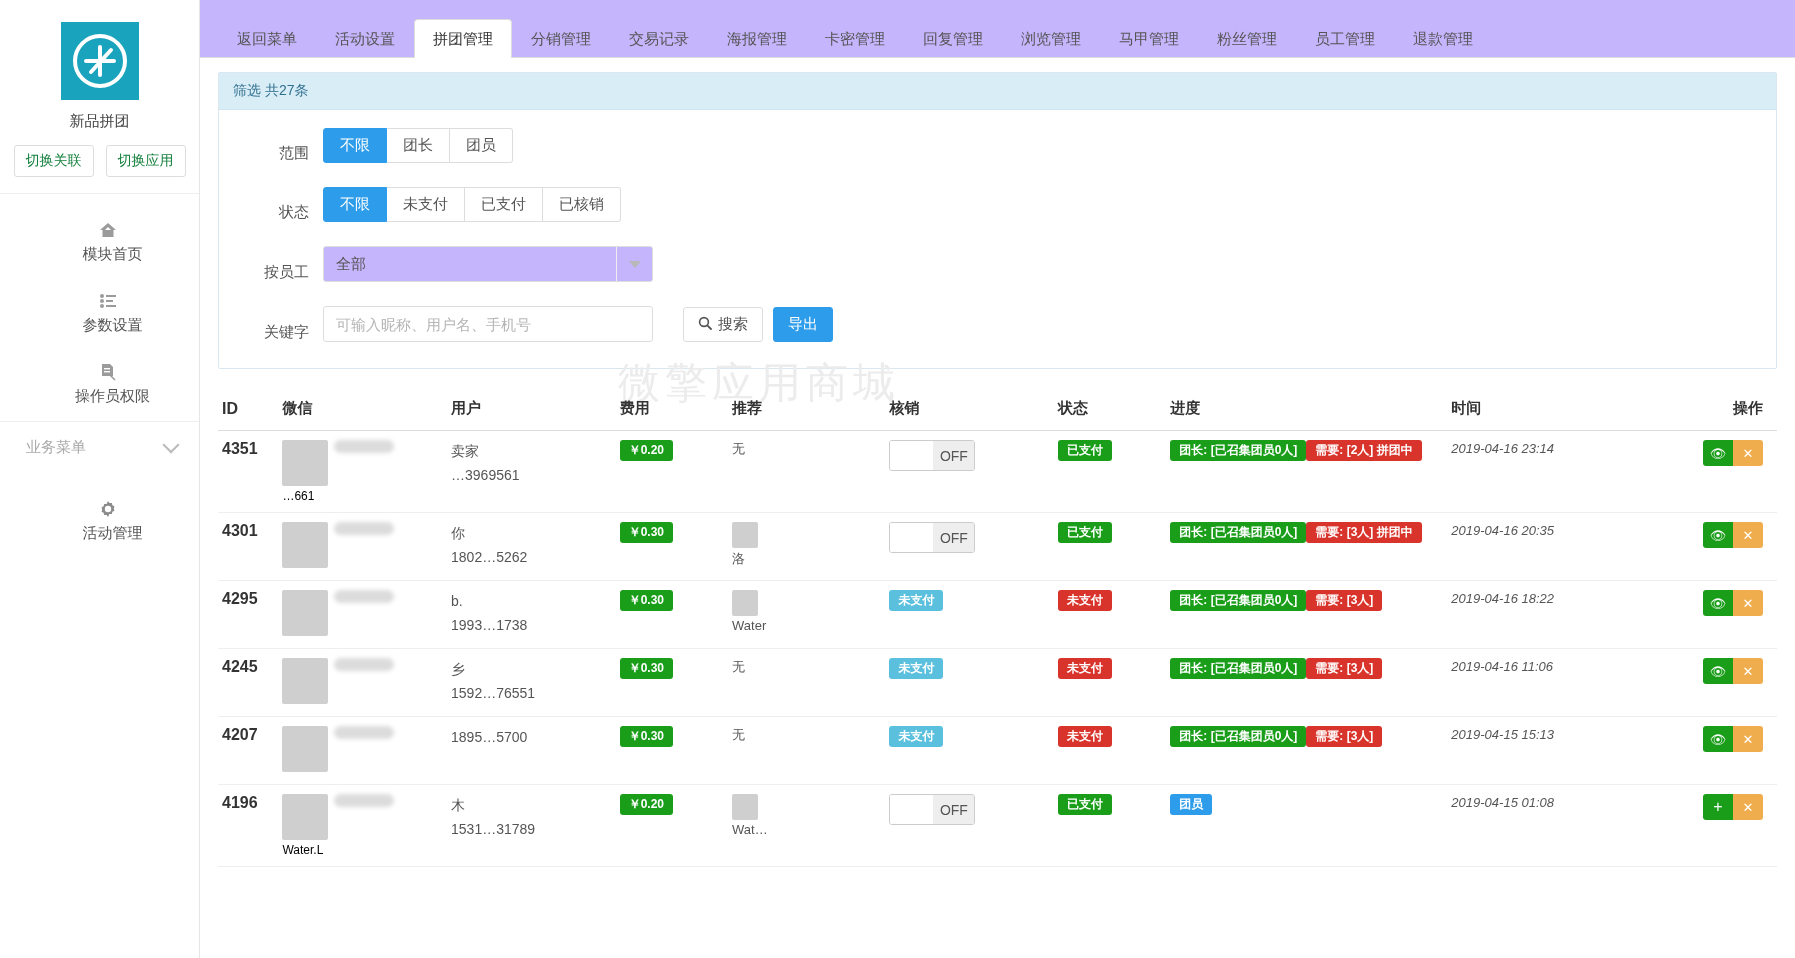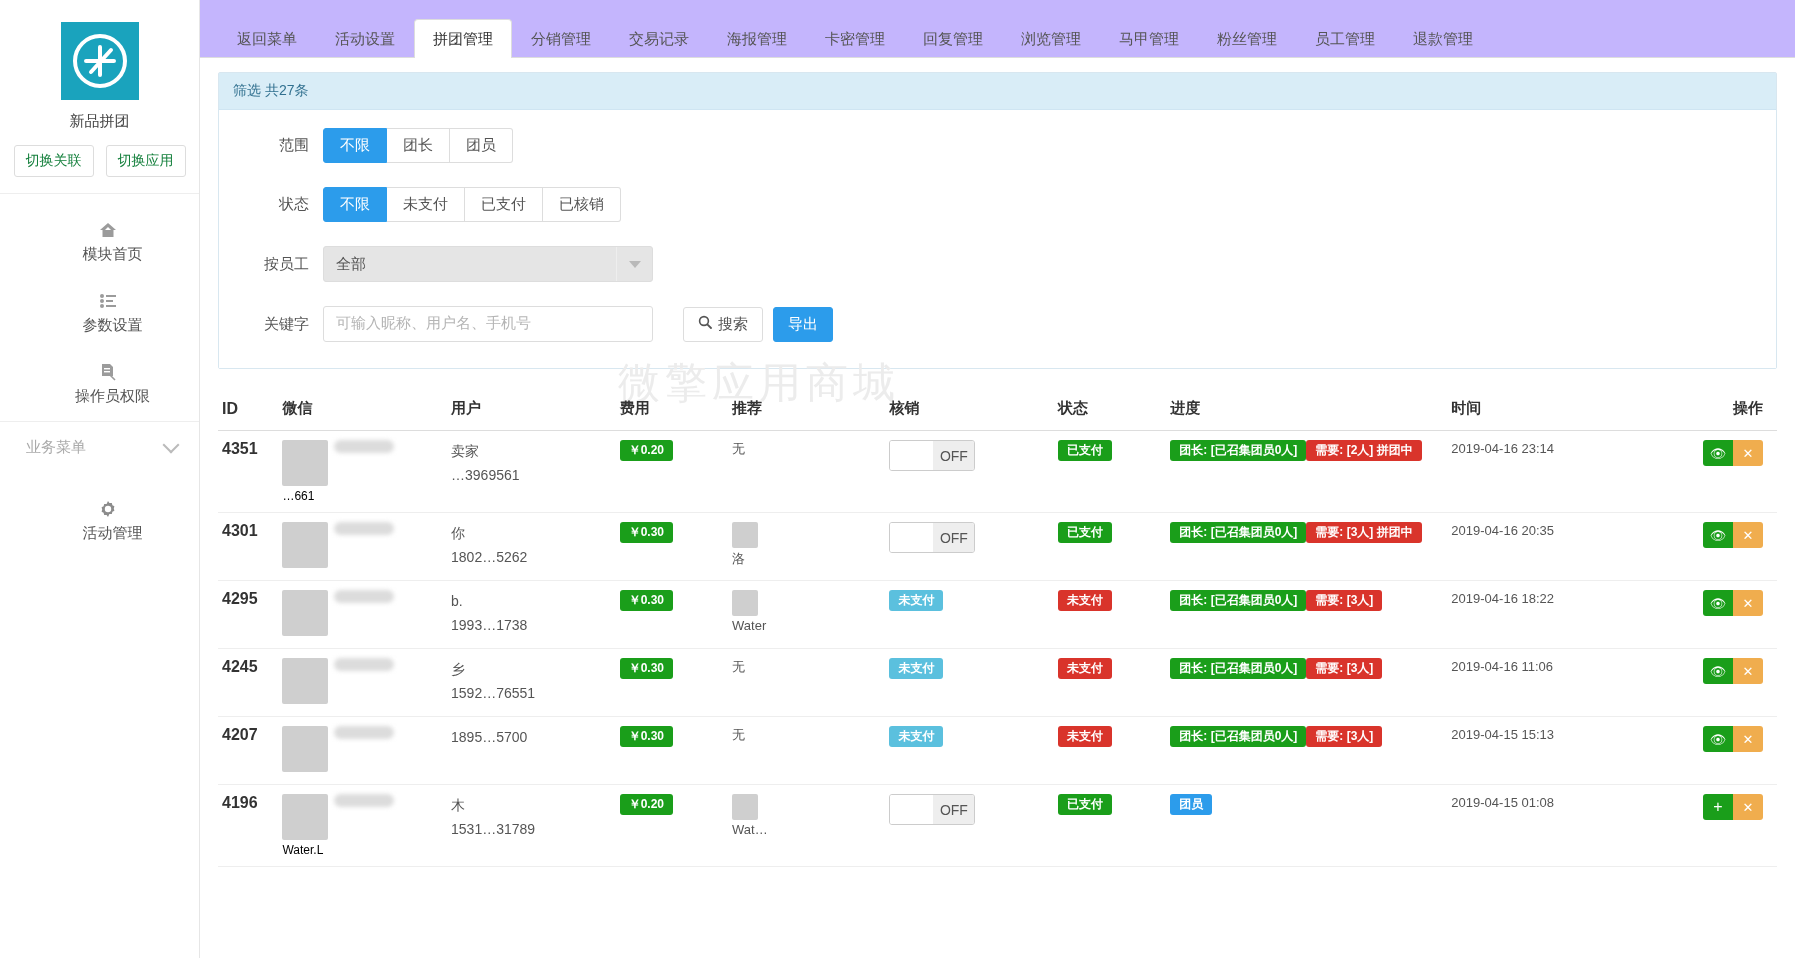--- a/index.html
+++ b/index.html
@@ -40,31 +40,31 @@
   .tab.active { background:#fff; border-color:#ddd; border-radius:4px 4px 0 0; color:#333;
                 box-shadow:0 -1px 0 #ddd inset; }
   .tab.active:after { content:""; position:absolute; left:0; right:0; bottom:-1px; height:2px; background:#fff; }
 
   .content { padding:14px 18px 0 18px; }
 
   .panel { border:1px solid #d8e7f0; border-radius:2px; }
   .panel-head { background:#d9edf7; color:#31708f; font-size:14px; padding:9px 14px; border-bottom:1px solid #cfe5f2; }
   .panel-body { padding:18px 14px 22px; background:#fff; }
 
-  .frow { display:flex; align-items:center; margin-bottom:24px;font-family:Liberation Mono, monospace; }
+  .frow { display:flex; align-items:flex-end; margin-bottom:24px; }
   .frow:last-child { margin-bottom:4px; }
   .flabel { width:90px; flex:0 0 90px; text-align:right; padding-right:14px; font-size:15px; color:#555; }
   .btn-group { display:flex; }
   .btn-group .bg-btn { font-family:inherit; font-size:15px; padding:7px 16px; background:#fff; color:#555;
                        border:1px solid #ddd; border-left:none; cursor:pointer; }
   .btn-group .bg-btn:first-child { border-left:1px solid #ddd; border-radius:3px 0 0 3px; }
   .btn-group .bg-btn:last-child { border-radius:0 3px 3px 0; }
   .btn-group .bg-btn.sel { background:#2c9ceb; border-color:#2c9ceb; color:#fff; }
 
-  .select { width:330px; height:36px; border:1px solid #ddd; border-radius:3px; background:#e5e5e5;
+  .select { width:330px; height:36px; border:1px solid #ddd; border-radius:3px; background:#c4b5fd;
             display:flex; align-items:center; cursor:pointer; }
   .select .sv { flex:1; padding:0 12px; font-size:15px; color:#555; }
   .select .sarrow { width:36px; height:100%; border-left:1px solid #eee; display:flex;
                     align-items:center; justify-content:center; }
   .caret { width:0; height:0; border-left:6px solid transparent; border-right:6px solid transparent;
            border-top:7px solid #b9b9b9; }
 
   .kw-input { width:330px; height:36px; border:1px solid #ddd; border-radius:3px; padding:0 12px;
               font-family:inherit; font-size:15px; color:#555; outline:none; }
   .kw-input::placeholder { color:#b5b5b5; }
@@ -119,21 +119,21 @@
   .prog-stack > span:last-child { margin-bottom:0; }
 
   .toggle { width:86px; height:31px; border:1px solid #ccc; border-radius:3px; display:flex;
             overflow:hidden; cursor:pointer; background:#fff; }
   .toggle .knob { width:43px; background:#fff; }
   .toggle .lbl { flex:1; background:#eee; color:#555; font-size:14px; display:flex;
                  align-items:center; justify-content:center; }
 
   .ref-cell { display:flex; flex-direction:column; align-items:flex-start; gap:2px; }
   .ref-name { font-size:13px; color:#555; }
-  .time { font-size:13px; color:#555; white-space:nowrap; }
+  .time { font-size:13px; color:#555; white-space:nowrap;font-style:italic; }
 
   .ops { display:flex; }
   .op-btn { width:30px; height:26px; display:flex; align-items:center; justify-content:center;
             color:#fff; font-size:13px; cursor:pointer; }
   .op-view { background:#1a9e1a; border-radius:3px 0 0 3px; }
   .op-add { background:#1a9e1a; border-radius:3px 0 0 3px; font-size:16px; line-height:1; }
   .op-del { background:#f0ad4e; border-radius:0 3px 3px 0; }
 </style>
 </head>
 <body>

